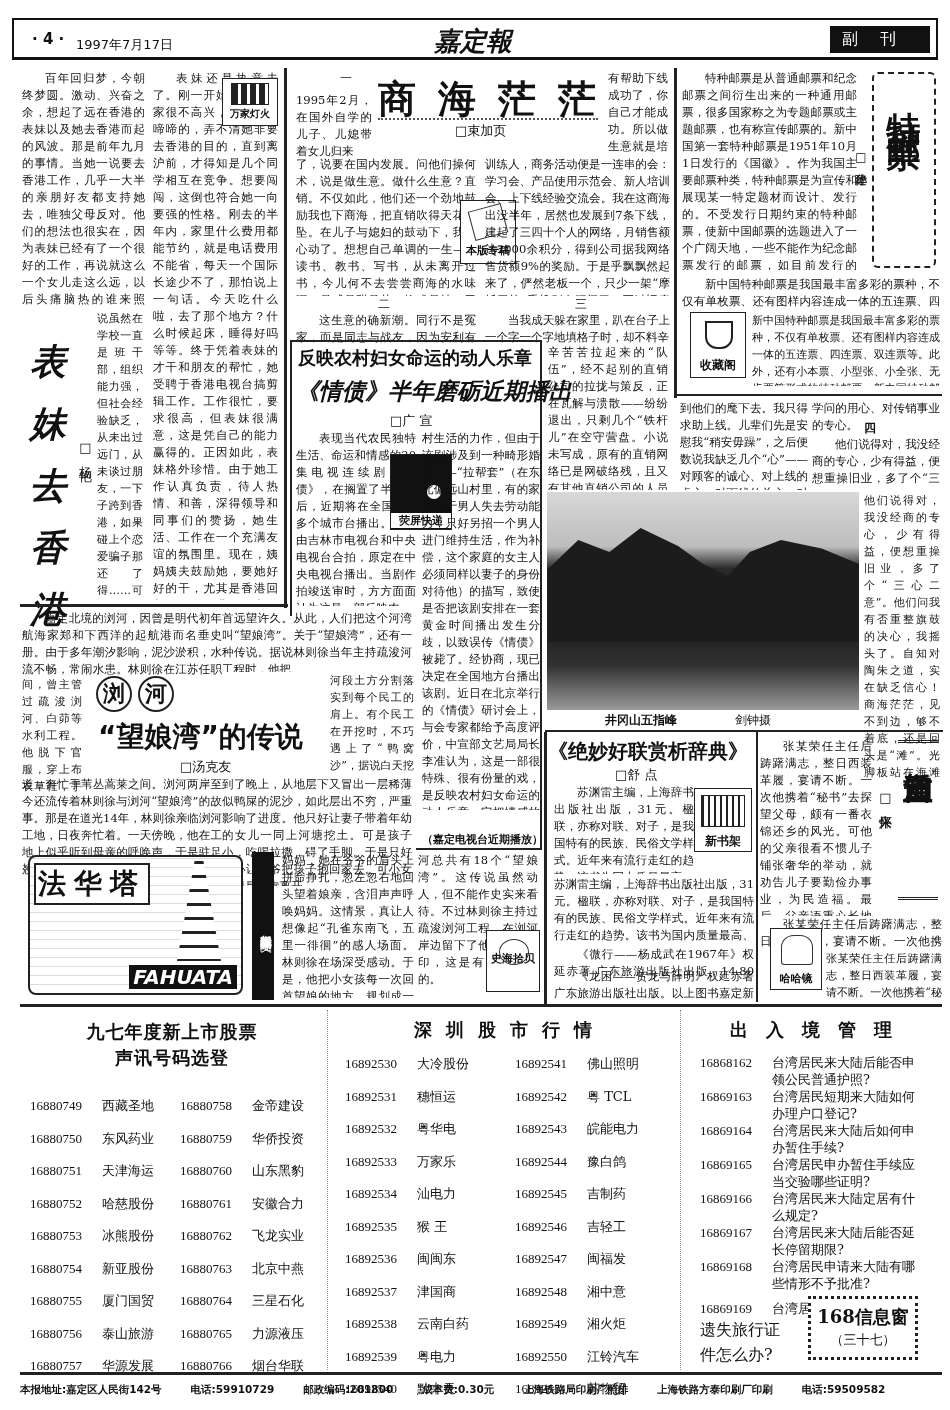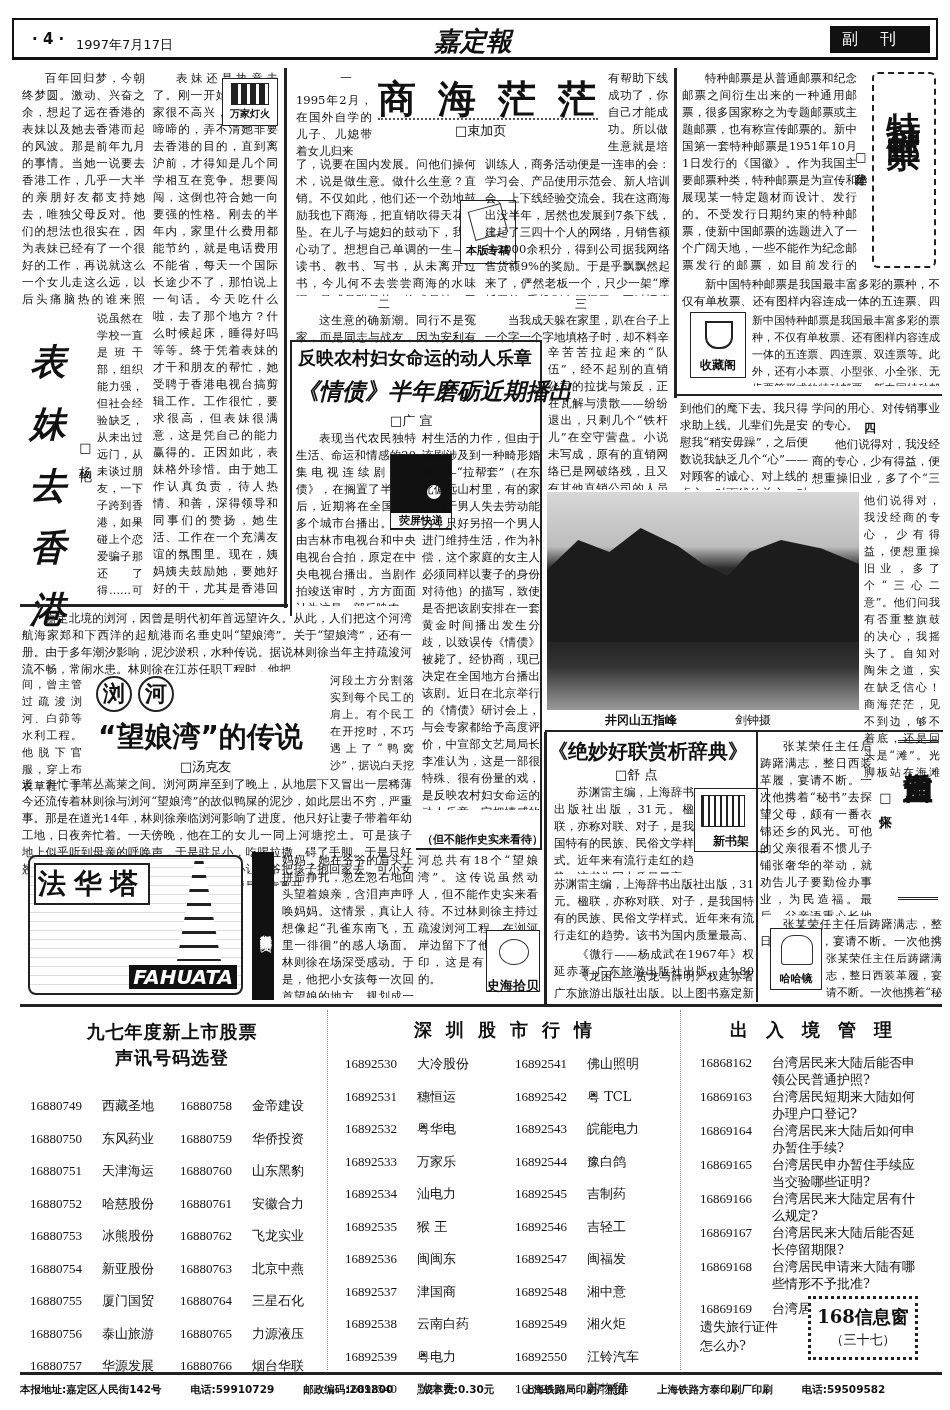--- a/index.html
+++ b/index.html
@@ -89,21 +89,21 @@
 <div class="box" style="left:290px;top:340px;width:252px;height:276px;border-width:2px 2px 0 2px"></div>
 <div class="abs" style="left:298px;top:346px;font-family:'DejaVu Sans',sans-serif;font-size:18px;font-weight:bold">反映农村妇女命运的动人乐章</div>
 <div class="abs calli" style="left:296px;top:376px;font-size:23px">《情债》半年磨砺近期播出</div>
 <div class="abs author" style="left:390px;top:412px;font-size:13px">□广 宣</div>
 <div class="abs txt" style="left:296px;top:430px;width:120px;height:176px;overflow:hidden">表现当代农民独特生活、命运和情感的20集电视连续剧《情债》，在搁置了半年多后，近期将在全国100多个城市台播出。该剧由吉林市电视台和中央电视台合拍，原定在中央电视台播出。当剧作拍竣送审时，方方面面认为这是一部反映农</div>
 <div class="tag" style="left:390px;top:454px;width:62px;height:76px;padding-top:58px;font-size:11px;background:#111;color:#fff">
   <span style="position:absolute;left:36px;top:30px;width:14px;height:14px;background:#fff;border-radius:50%"></span>
   <span style="background:#fff;color:#111;display:block">荧屏快递</span>
 </div>
 <div class="abs txt" style="left:422px;top:430px;width:118px;height:380px;overflow:hidden;text-indent:0">村生活的力作，但由于该剧涉及到一种畸形婚姻——“拉帮套”（在东北偏远山村里，有的家庭由于男人失去劳动能力，只好另招一个男人进门维持生活，作为补偿，这个家庭的女主人必须同样以妻子的身份对待他）的描写，致使是否把该剧安排在一套黄金时间播出发生分歧，以致误传《情债》被毙了。经协商，现已决定在全国地方台播出该剧。近日在北京举行的《情债》研讨会上，与会专家都给予高度评价，中宣部文艺局局长李准认为，这是一部很特殊、很有份量的戏，是反映农村妇女命运的动人乐章，它把情感的扭曲、青春的扭曲、命运的扭曲交织在一起，最终目标是呼唤真情和美好。</div>
-<div class="abs" style="left:422px;top:832px;font-size:11px;font-weight:bold">（但不能作史实来看待）</div>
+<div class="abs" style="left:422px;top:832px;font-size:11px;font-weight:bold">（嘉定电视台近期播放）</div>
 <div class="box" style="left:416px;top:616px;width:126px;height:234px;border-width:0 2px 2px 0"></div>
 
 <div class="photo" style="left:547px;top:492px;width:312px;height:218px">
   <div class="mtn"></div>
 </div>
 <div class="abs" style="left:605px;top:712px;font-family:'DejaVu Sans',sans-serif;font-size:12px;font-weight:bold">井冈山五指峰</div>
 <div class="abs" style="left:735px;top:712px;font-size:12px">剑钟摄</div>
 <div class="hline" style="left:545px;top:730px;width:398px;height:2px"></div>
 
 <div class="hline" style="left:20px;top:604px;width:268px;height:3px"></div>
@@ -115,39 +115,39 @@
   <span style="width:36px;height:36px;border:2px solid #222;border-radius:50%;text-align:center;font-family:'DejaVu Sans',sans-serif;font-weight:bold;font-size:22px;line-height:32px">河</span>
 </div>
 <div class="abs" style="left:98px;top:718px;font-family:'DejaVu Sans',sans-serif;font-weight:bold;font-size:28px;white-space:nowrap">“望娘湾”的传说</div>
 <div class="abs author" style="left:180px;top:758px;font-size:13px">□汤克友</div>
 <div class="abs txt" style="left:22px;top:776px;width:200px;height:110px;overflow:hidden;text-indent:0">道，奔忙于苇丛蒿莱之间。浏河两岸至今还流传着林则徐与浏河“望娘湾”的故事。那是在道光14年，林则徐亲临浏河工地，日夜奔忙着。一天傍晚，他在工地上似乎听到母亲的呼唤声，于是驻足翘</div>
 <div class="abs txt" style="left:222px;top:610px;width:190px;height:62px;overflow:hidden;text-indent:0">首远望许久。从此，人们把这个河湾叫“望娘湾”。关于“望娘湾”，还有一种传说。据说林则徐当年主持疏浚河工程时，他把</div>
 <div class="abs txt" style="left:330px;top:672px;width:84px;height:104px;overflow:hidden;text-indent:0;font-size:11px">河段土方分割落实到每个民工的肩上。有个民工在开挖时，不巧遇上了“鸭窝沙”，据说白天挖掉了一层泥沙，</div>
 <div class="abs txt" style="left:222px;top:776px;width:190px;height:110px;overflow:hidden;text-indent:0">到了晚上，从地层下又冒出一层稀薄似鸭屎的泥沙，如此层出不穷，严重影响了进度。他只好让妻子带着年幼的女儿一同上河塘挖土。可是孩子小，吃喝拉撒，碍了手脚。于是只好狠心让爷爷把孩子抱回家去。可小女孩硬是不肯离开</div>
 <div class="abs txt" style="left:282px;top:852px;width:132px;height:146px;overflow:hidden;text-indent:0">妈妈，她在爷爷的肩头上拼命挣扎，忽左忽右地回头望着娘亲，含泪声声呼唤妈妈。这情景，真让人想像起“孔雀东南飞，五里一徘徊”的感人场面。林则徐在场深受感动。于是，他把小女孩每一次回首望娘的地方，规划成一个河湾，据说老浏</div>
 <div class="abs txt" style="left:418px;top:852px;width:120px;height:146px;overflow:hidden;text-indent:0">河总共有18个“望娘湾”。这传说虽然动人，但不能作史实来看待。不过林则徐主持过疏浚浏河工程，在浏河岸边留下了他深深的脚印，这是有史书为证的。</div>
-<div class="tag" style="left:486px;top:930px;width:54px;height:62px;padding-top:46px;font-size:13px">
+<div class="tag" style="left:486px;top:930px;width:54px;height:62px;padding-top:20px;font-size:11px">
   <span style="position:absolute;left:12px;top:8px;width:30px;height:26px;border:1px solid #333;border-radius:50%"></span>
   <span>史海拾贝</span>
 </div>
 <div class="abs vert" style="left:252px;top:852px;width:22px;height:148px;background:#111;color:#fff;font-family:'DejaVu Sans',sans-serif;font-size:12px;text-align:center;padding-top:4px">本版责任编辑 陆奕绎</div>
 <div class="abs" style="left:28px;top:855px;width:215px;height:140px;border:2px solid #222;border-radius:8px;background:repeating-linear-gradient(0deg,#fff 0 8px,#ddd 8px 9px)">
   <div style="position:absolute;left:4px;top:6px;display:flex;gap:3px">
     <span style="font-family:'DejaVu Sans',sans-serif;font-weight:bold;font-size:28px;letter-spacing:8px;background:#fff;border:2px solid #222;padding:0 2px">法华塔</span>
   </div>
   <div style="position:absolute;right:20px;top:4px;width:44px;height:100px;background:repeating-linear-gradient(180deg,#222 0 3px,#fff 3px 14px);clip-path:polygon(40% 0,60% 0,100% 100%,0 100%)"></div>
   <div style="position:absolute;right:4px;bottom:4px;font-family:'DejaVu Sans',sans-serif;font-weight:bold;font-style:italic;font-size:20px;background:#111;color:#fff;padding:0 4px">FAHUATA</div>
 </div>
 
 <div class="vline" style="left:544px;top:732px;width:3px;height:272px"></div>
 
 <div class="abs" style="left:548px;top:738px;font-family:'DejaVu Sans',sans-serif;font-weight:bold;font-size:20px;white-space:nowrap">《绝妙好联赏析辞典》</div>
 <div class="abs author" style="left:615px;top:766px;font-size:13px">□舒 点</div>
 <div class="abs txt" style="left:554px;top:784px;width:140px;height:90px;overflow:hidden">苏渊雷主编，上海辞书出版社出版，31元。楹联，亦称对联、对子，是我国特有的民族、民俗文学样式。近年来有流行走红的趋势。该书为国内质量最高、内容最丰富的对联辞典，全书分名胜、题赠、喜庆、哀挽、行业、谐巧等六类，共收有一千余首对联。在名胜联中还收有不少有关嘉定的对联。</div>
-<div class="tag" style="left:694px;top:788px;width:74px;height:64px;padding-top:44px;font-size:12px">
+<div class="tag" style="left:694px;top:788px;width:58px;height:64px;padding-top:44px;font-size:12px">
   <span style="position:absolute;left:6px;top:6px;width:44px;height:32px;background:repeating-linear-gradient(90deg,#222 0 2px,#fff 2px 6px);border:1px solid #222"></span>
   <span>新书架</span>
 </div>
 <div class="abs txt" style="left:554px;top:876px;width:200px;height:68px;overflow:hidden;text-indent:0">苏渊雷主编，上海辞书出版社出版，31元。楹联，亦称对联、对子，是我国特有的民族、民俗文学样式。近年来有流行走红的趋势。该书为国内质量最高、内容最丰富的对联辞典，全书分名胜、题赠、喜庆、哀挽、行业、谐巧等六类，共收有一千余首对联。在名胜联中还收有不少有关嘉定的对联。</div>
 <div class="abs txt" style="left:554px;top:946px;width:200px;height:34px;overflow:hidden">《微行——杨成武在1967年》权延赤著 广东旅游出版社出版，14.80元。</div>
 <div class="abs txt" style="left:554px;top:968px;width:200px;height:34px;overflow:hidden">《龙困——贺龙与薛明》权延赤著 广东旅游出版社出版。以上图书嘉定新华书店有售</div>
 
 <div class="vline" style="left:756px;top:732px;width:2px;height:270px"></div>
 
 <div class="abs txt" style="left:760px;top:738px;width:112px;height:178px;overflow:hidden">张某荣任主任后踌躇满志，整日西装革履，宴请不断。一次他携着“秘书”去探望父母，颇有一番衣锦还乡的风光。可他的父亲很看不惯儿子铺张奢华的举动，就劝告儿子要勤俭办事业，为民造福。最后，父亲语重心长地说：“你可要懂得自重呀！”张某很不耐烦，但听到这里倒笑了，说：“爸，我当然知道‘自重’，去年我是65公斤，今年已达80公斤，短短十几个月自重就增加了15公斤。所以今后我打算适当控制点自重。”</div>
@@ -330,21 +330,21 @@
       </div>
       <div style="display: flex; font-size: 13px; line-height: 17px; margin-bottom: 8px;">
         <span class="num" style="width: 72px; flex: 0 0 auto;">16869168</span>
         <span style="width: 150px;">台湾居民申请来大陆有哪些情形不予批准?</span>
       </div>
       <div style="display: flex; font-size: 13px; line-height: 17px; margin-bottom: 0px;">
         <span class="num" style="width: 72px; flex: 0 0 auto;">16869169</span>
         <span style="width: 150px;">台湾居民</span>
       </div>
     </div>
-  <div style="font-size:13px;line-height:19px;width:80px">遗失旅行证件怎么办?</div>
+  <div style="font-size:16px;line-height:25px;width:80px">遗失旅行证件怎么办?</div>
 </div>
 <div class="abs" style="left:808px;top:1296px;width:110px;height:64px;border:3px dotted #222;text-align:center;background:#fff">
   <div style="font-size:18px;font-weight:bold;margin-top:6px;font-family:'DejaVu Serif',serif">168信息窗</div>
   <div style="font-size:13px;margin-top:2px">（三十七）</div>
 </div>
 
 <div class="hline" style="left:20px;top:1372px;width:922px;height:3px"></div>
 <div class="abs footer">
   <span>本报地址:嘉定区人民街142号</span>&nbsp;&nbsp;
   <span>电话:59910729</span>&nbsp;&nbsp;

